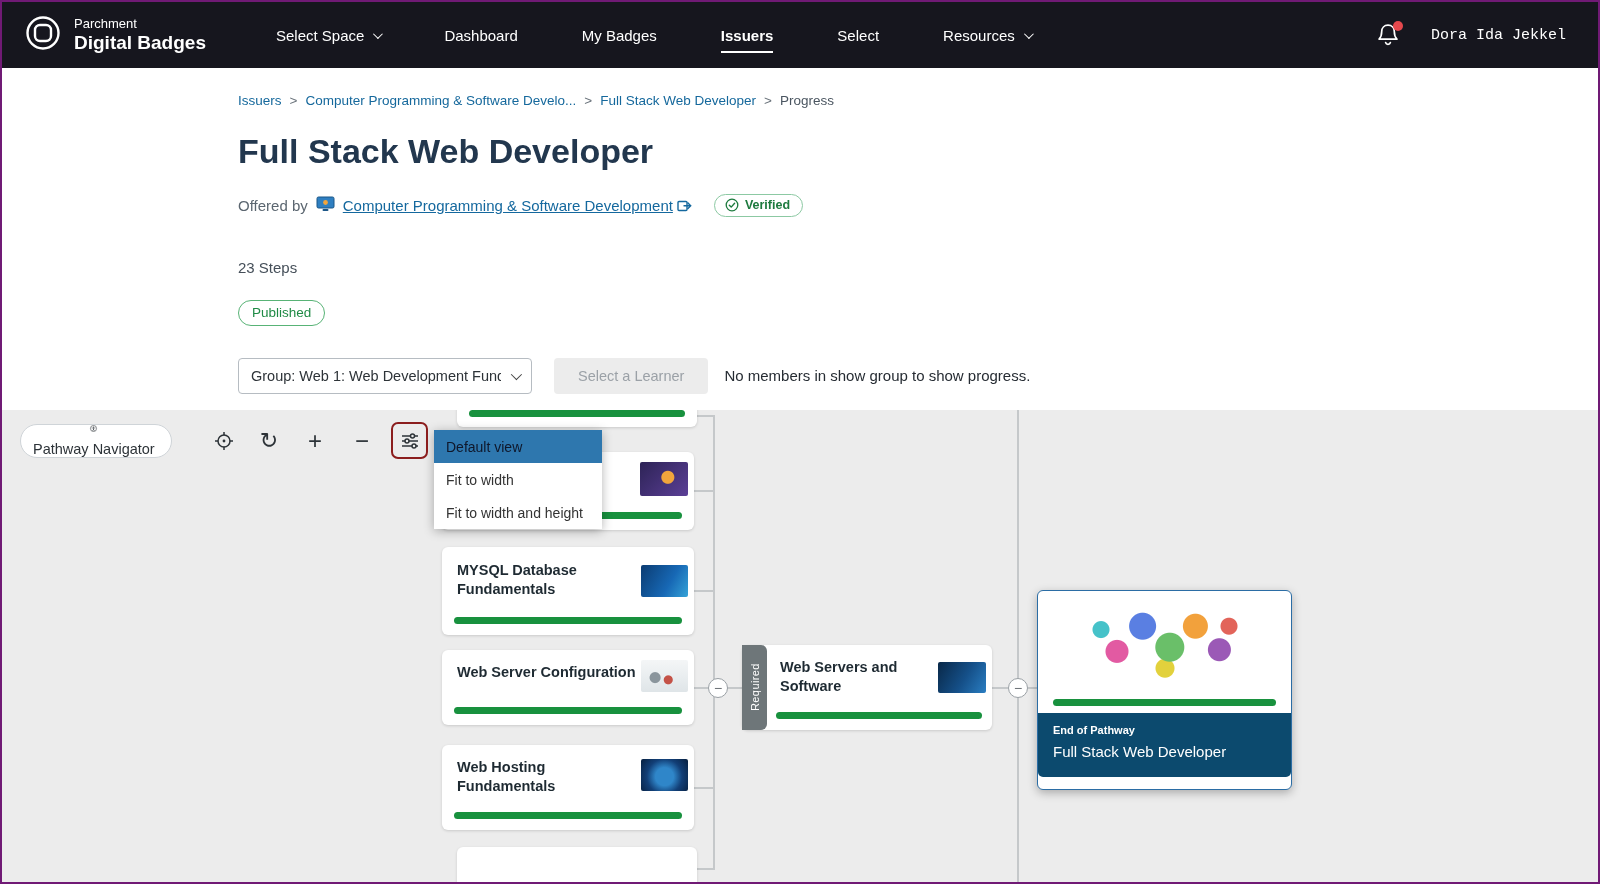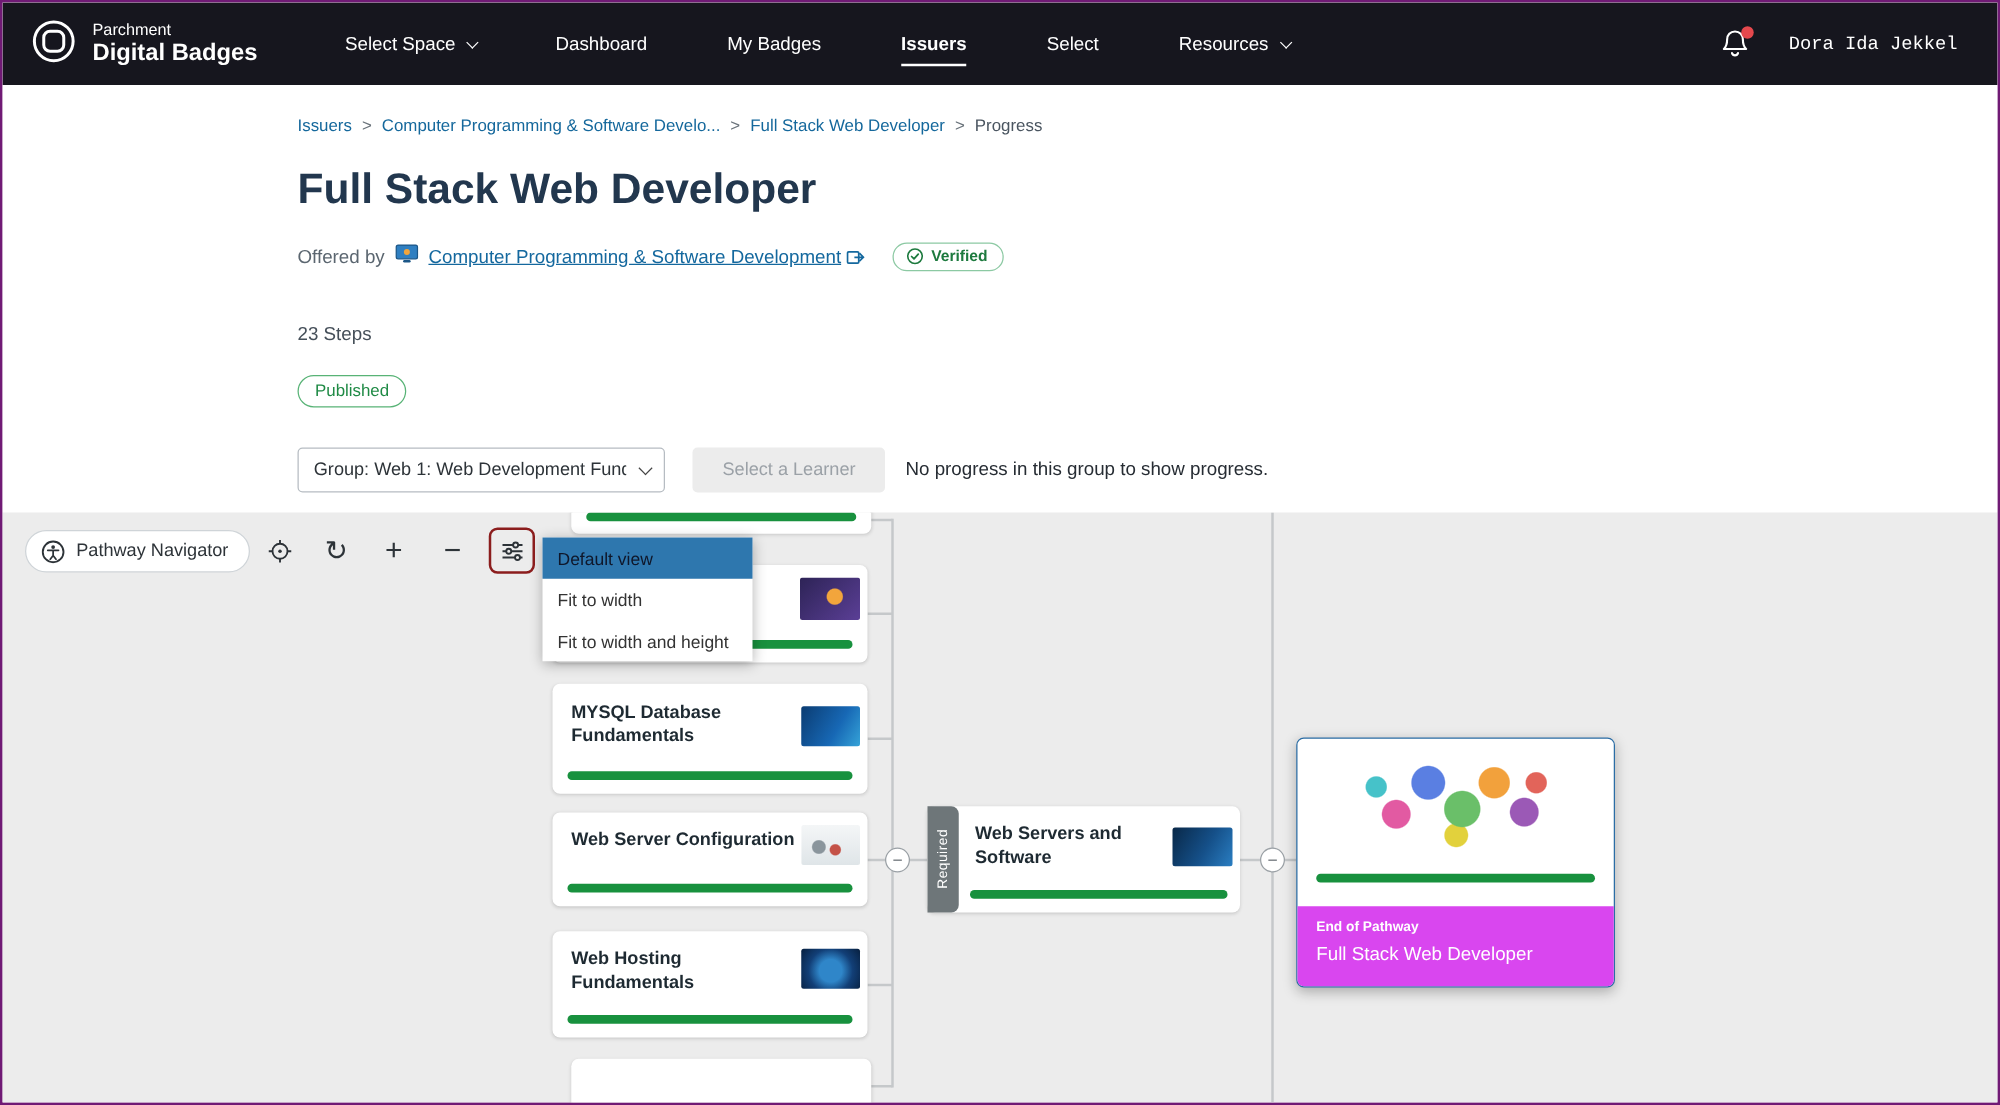--- a/index.html
+++ b/index.html
@@ -36,21 +36,21 @@
   .status-pill { display:inline-block; margin-top:24px; border:1px solid #58b376; color:#1f8a45; font-size:13.5px; padding:4px 13px 5px; border-radius:16px; background:#fff; }
   .controls-row { margin-top:32px; display:flex; align-items:center; }
   .group-select { width:294px; height:36px; border:1px solid #b6bcc2; border-radius:4px; display:flex; align-items:center; justify-content:space-between; padding:0 12px; font-size:14.5px; color:#2d3338; background:#fff; cursor:pointer; }
   .group-select .txt { overflow:hidden; white-space:nowrap; max-width:250px; }
   .chev-dark { display:inline-block; width:8px; height:8px; border-right:1.8px solid #444; border-bottom:1.8px solid #444; transform:rotate(45deg) translateY(-2px); margin-left:8px; flex:none; }
   .learner-btn { margin-left:22px; background:#ececec; color:#9ba1a7; font-size:14.5px; padding:10px 24px; border-radius:4px; border:none; cursor:default; font-family:inherit; }
   .empty-msg { margin-left:16px; font-size:15px; color:#262c33; }
 
   
   .diagram { position:absolute; top:408px; left:0; right:0; bottom:0; background:#ececec; overflow:hidden; }
-  .nav-pill-btn { position:absolute; left:18px; top:14px; height:34px; border:1px solid #cfd4d8; background:#fff; border-radius:17px; display:flex; align-items:center; gap:9px; padding:0 16px 0 12px; font-size:14.5px; color:#2d3338; cursor:pointer; }
+  .nav-pill-btn { position:absolute; left:18px; top:14px; height:34px; border:1px solid #cfd4d8; background:#fff; border-radius:17px; display:flex; align-items:center; gap:9px; padding:0 16px 0 12px; font-size:14.5px; color:#2d3338; cursor:pointer;flex-direction:column; }
   .tool { position:absolute; top:14px; width:34px; height:34px; display:flex; align-items:center; justify-content:center; color:#2d3338; background:transparent; border:none; font-size:21px; cursor:pointer; line-height:1; }
   .annotation-box { position:absolute; left:389px; top:12px; width:37px; height:37px; border:2.5px solid #8b1d1d; border-radius:7px; z-index:30; pointer-events:none; }
   .view-menu { position:absolute; left:432px; top:20px; width:168px; background:#fff; box-shadow:0 2px 10px rgba(0,0,0,.3); z-index:20; }
   .view-item { height:33px; display:flex; align-items:center; padding:0 12px; font-size:14px; color:#333; cursor:pointer; }
   .view-item.selected { background:#2e77ae; color:#0f172a; }
 
   .conn { position:absolute; background:#c5c8ca; z-index:1; }
   .node-minus { position:absolute; width:20px; height:20px; border-radius:50%; background:#fff; border:1.5px solid #9aa0a5; color:#6a7076; display:flex; align-items:center; justify-content:center; font-size:14px; z-index:3; cursor:pointer; line-height:1; }
 
   .card { position:absolute; background:#fff; border-radius:6px; box-shadow:0 1px 3px rgba(0,0,0,.15); z-index:2; }
@@ -70,21 +70,21 @@
     background:
       radial-gradient(circle at 20% 60%, #e25aa2 0 11px, rgba(0,0,0,0) 12px),
       radial-gradient(circle at 36% 30%, #5a7fe2 0 13px, rgba(0,0,0,0) 14px),
       radial-gradient(circle at 53% 55%, #6abf69 0 14px, rgba(0,0,0,0) 15px),
       radial-gradient(circle at 69% 30%, #f2a13c 0 12px, rgba(0,0,0,0) 13px),
       radial-gradient(circle at 84% 58%, #9b59b6 0 11px, rgba(0,0,0,0) 12px),
       radial-gradient(circle at 50% 80%, #e2d13c 0 9px, rgba(0,0,0,0) 10px),
       radial-gradient(circle at 10% 34%, #46c2c9 0 8px, rgba(0,0,0,0) 9px),
       radial-gradient(circle at 90% 30%, #e2645a 0 8px, rgba(0,0,0,0) 9px);
   }
-  .end-footer { position:absolute; left:0; right:0; bottom:0; height:64px; background:#d946ef; border-radius:0 0 5px 5px; color:#fff; padding:11px 15px; }
+  .end-footer { position:absolute; left:0; right:0; bottom:12px; height:64px; background:#0c4a6e; border-radius:0 0 5px 5px; color:#fff; padding:11px 15px; }
   .end-eyebrow { font-size:11px; font-weight:700; }
   .end-title { font-size:15px; margin-top:7px; }
 </style>
 </head>
 <body>
 
 <div class="page">
 
   <header class="navbar">
     <div class="brand">
@@ -177,21 +177,21 @@
     <div class="steps-label">23 Steps</div>
 
     <div class="status-pill">Published</div>
 
     <div class="controls-row">
       <div class="group-select">
         <span class="txt">Group: Web 1: Web Development Fund</span>
         <span class="chev-dark"></span>
       </div>
       <button class="learner-btn">Select a Learner</button>
-      <span class="empty-msg">No progress in this group to show progress.</span>
+      <span class="empty-msg">No members in show group to show progress.</span>
     </div>
   </main>
 
   <section class="diagram">
 
     <div class="nav-pill-btn">
       <svg width="19" height="19" viewBox="0 0 19 19">
         <circle cx="9.5" cy="9.5" r="8.3" fill="none" stroke="#2d3338" stroke-width="1.5"></circle>
         <circle cx="9.5" cy="5.6" r="1.5" fill="#2d3338"></circle>
         <path d="M5.2 8.2h8.6M9.5 8.2v4.2M9.5 12.4l-2.3 3M9.5 12.4l2.3 3" fill="none" stroke="#2d3338" stroke-width="1.4" stroke-linecap="round"></path>

